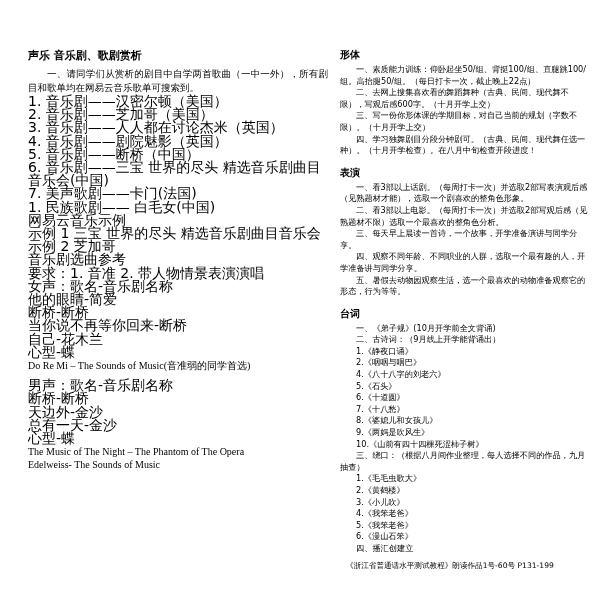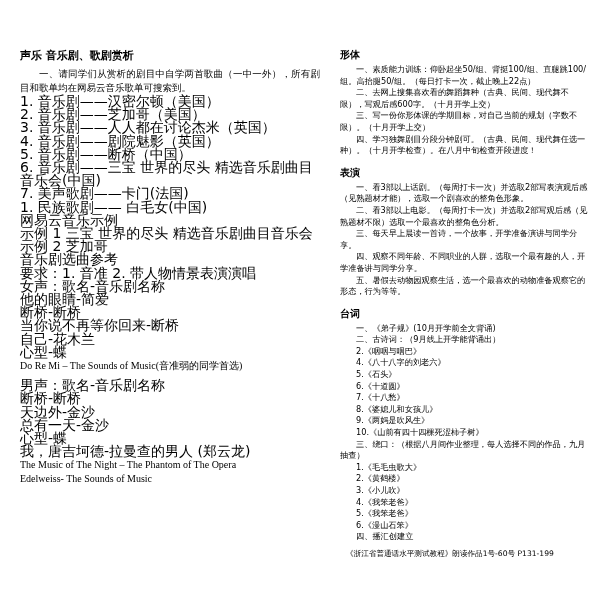--- a/index.html
+++ b/index.html
@@ -17,21 +17,21 @@
   }
   .page {
     position: absolute;
     left: 0; top: 0;
     width: 600px;
     height: 600px;
     background: #fff;
   }
   .col-left {
     position: absolute;
-    left: 20px;
+    left: 28px;
     top: 48px;
     width: 300px;
   }
   .col-right {
     position: absolute;
     left: 340px;
     top: 48px;
     width: 248px;
   }
   .title {
@@ -121,21 +121,20 @@
     </div>
 
     <div class="gap"></div>
 
     <p class="line">男声：歌名-音乐剧名称</p>
     <div>
       <p class="line">断桥-断桥</p>
       <p class="line">天边外-金沙</p>
       <p class="line">总有一天-金沙</p>
       <p class="line">心型-蝶</p>
-      <p class="line">我，唐吉坷德-拉曼查的男人 (郑云龙)</p>
       <p class="line latin">The Music of The Night – The Phantom of The Opera</p>
       <p class="line latin">Edelweiss- The Sounds of Music</p>
     </div>
   </div>
 
   <div class="col-right">
 
     <div>
       <div class="sec-head">形体</div>
       <p class="rline ind">一、素质能力训练：仰卧起坐50/组、背挺100/组、直腿跳100/组。高抬腿50/组。（每日打卡一次，截止晚上22点）</p>
@@ -154,20 +153,21 @@
       <p class="rline ind">四、观察不同年龄、不同职业的人群，选取一个最有趣的人，开学准备讲与同学分享。</p>
       <p class="rline ind">五、暑假去动物园观察生活，选一个最喜欢的动物准备观察它的形态，行为等等。</p>
     </div>
 
     <div class="rgap"></div>
 
     <div>
       <div class="sec-head">台词</div>
       <p class="rline ind">一、《弟子规》(10月开学前全文背诵)</p>
       <p class="rline ind">二、古诗词：（9月线上开学能背诵出）</p>
+      <p class="rline ind">1.《静夜口诵》</p>
       <p class="rline ind">2.《咽咽与咽巴》</p>
       <p class="rline ind">4.《八十八字的刘老六》</p>
       <p class="rline ind">5.《石头》</p>
       <p class="rline ind">6.《十道圆》</p>
       <p class="rline ind">7.《十八愁》</p>
       <p class="rline ind">8.《婆媳儿和女孩儿》</p>
       <p class="rline ind">9.《两妈是吹风生》</p>
       <p class="rline ind">10.《山前有四十四棵死涩柿子树》</p>
       <p class="rline ind">三、绕口：（根据八月间作业整理，每人选择不同的作品，九月抽查）</p>
       <p class="rline ind">1.《毛毛虫歌大》</p>

